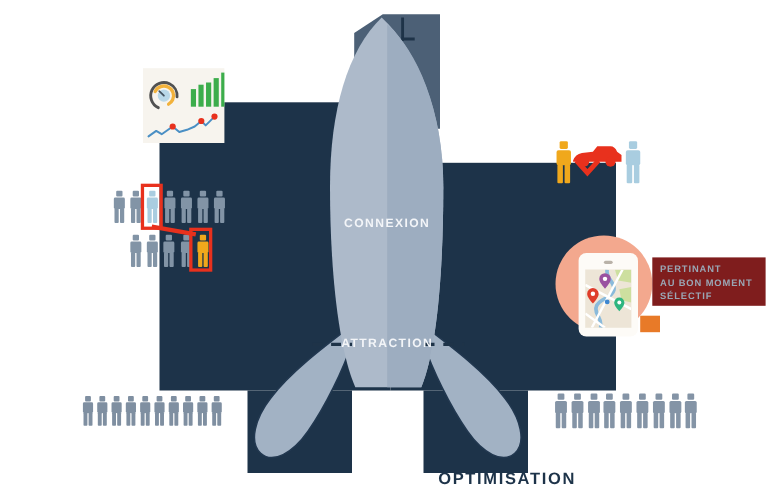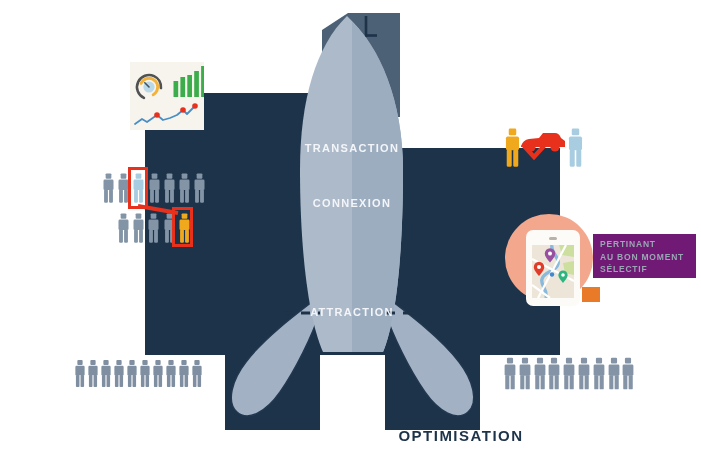--- a/index.html
+++ b/index.html
@@ -15,21 +15,21 @@
   .group-label{position:absolute;width:140px;text-align:center;color:#1d3349;
                font-size:15px;font-weight:bold;letter-spacing:1.5px;z-index:8;}
   
   .people-row{position:absolute;display:flex;z-index:10;}
   .people-row svg{display:block;}
   
   .hl-box{position:absolute;border:3px solid #e8311d;box-sizing:border-box;z-index:12;background:transparent;}
   
   .card{position:absolute;left:130px;top:62px;width:74px;height:68px;background:#f7f4ee;z-index:10;}
   
-  .callout{position:absolute;left:593px;top:234px;width:103px;height:44px;background:#701a75;
+  .callout{position:absolute;left:593px;top:234px;width:103px;height:44px;background:#7f1d1d;
            z-index:11;padding:4px 0 0 7px;box-sizing:border-box;}
   .callout div{color:#9aa6b4;font-size:8.5px;font-weight:bold;letter-spacing:0.8px;line-height:12.5px;}
   .phone{position:absolute;left:526px;top:230px;width:54px;height:76px;background:#fdfbf7;border-radius:7px;z-index:11;}
   .screen{position:absolute;left:6px;top:15px;width:42px;height:53px;overflow:hidden;background:#ede5d7;}
   .speaker{position:absolute;left:23px;top:7px;width:8px;height:2.5px;background:#b9b2a8;border-radius:2px;}
 </style>
 </head>
 <body>
 
 <div class="canvas">
@@ -55,21 +55,20 @@
 
     <path d="M347,16 C316,46 300,100 300,170 C300,248 308,318 323,352 L383,352 C397,318 403,248 403,170 C403,100 379,46 347,16 Z" fill="#adbaca"></path>
     <path d="M352,22 L352,352 L383,352 C397,318 403,248 403,170 C403,100 379,46 352,22 Z" fill="#9dadc0"></path>
 
     <g stroke="#1e3348" stroke-width="3" stroke-dasharray="9 8">
       <line x1="284" y1="313" x2="320" y2="313"></line>
       <line x1="386" y1="313" x2="422" y2="313"></line>
     </g>
   </svg>
 
-  <div class="stage" style="top:142px;">TRANSACTION</div>
   <div class="stage" style="top:197px;">CONNEXION</div>
   <div class="stage" style="top:306px;">ATTRACTION</div>
 
   <div class="card">
     <svg width="74" height="68" viewBox="0 0 74 68" xmlns="http://www.w3.org/2000/svg">
       <g>
         <circle cx="19" cy="25" r="12" fill="none" stroke="#515151" stroke-width="2.6" stroke-dasharray="52 23.4" transform="rotate(115 19 25)" stroke-linecap="round"></circle>
         <circle cx="19" cy="25" r="8.8" fill="none" stroke="#f2b23c" stroke-width="3" stroke-dasharray="33 22.3" transform="rotate(-155 19 25)" stroke-linecap="round"></circle>
         <circle cx="19" cy="25" r="5.6" fill="#b9d8e8"></circle>
         <line x1="19" y1="25" x2="14.8" y2="20.8" stroke="#44525f" stroke-width="1.6" stroke-linecap="round"></line>

